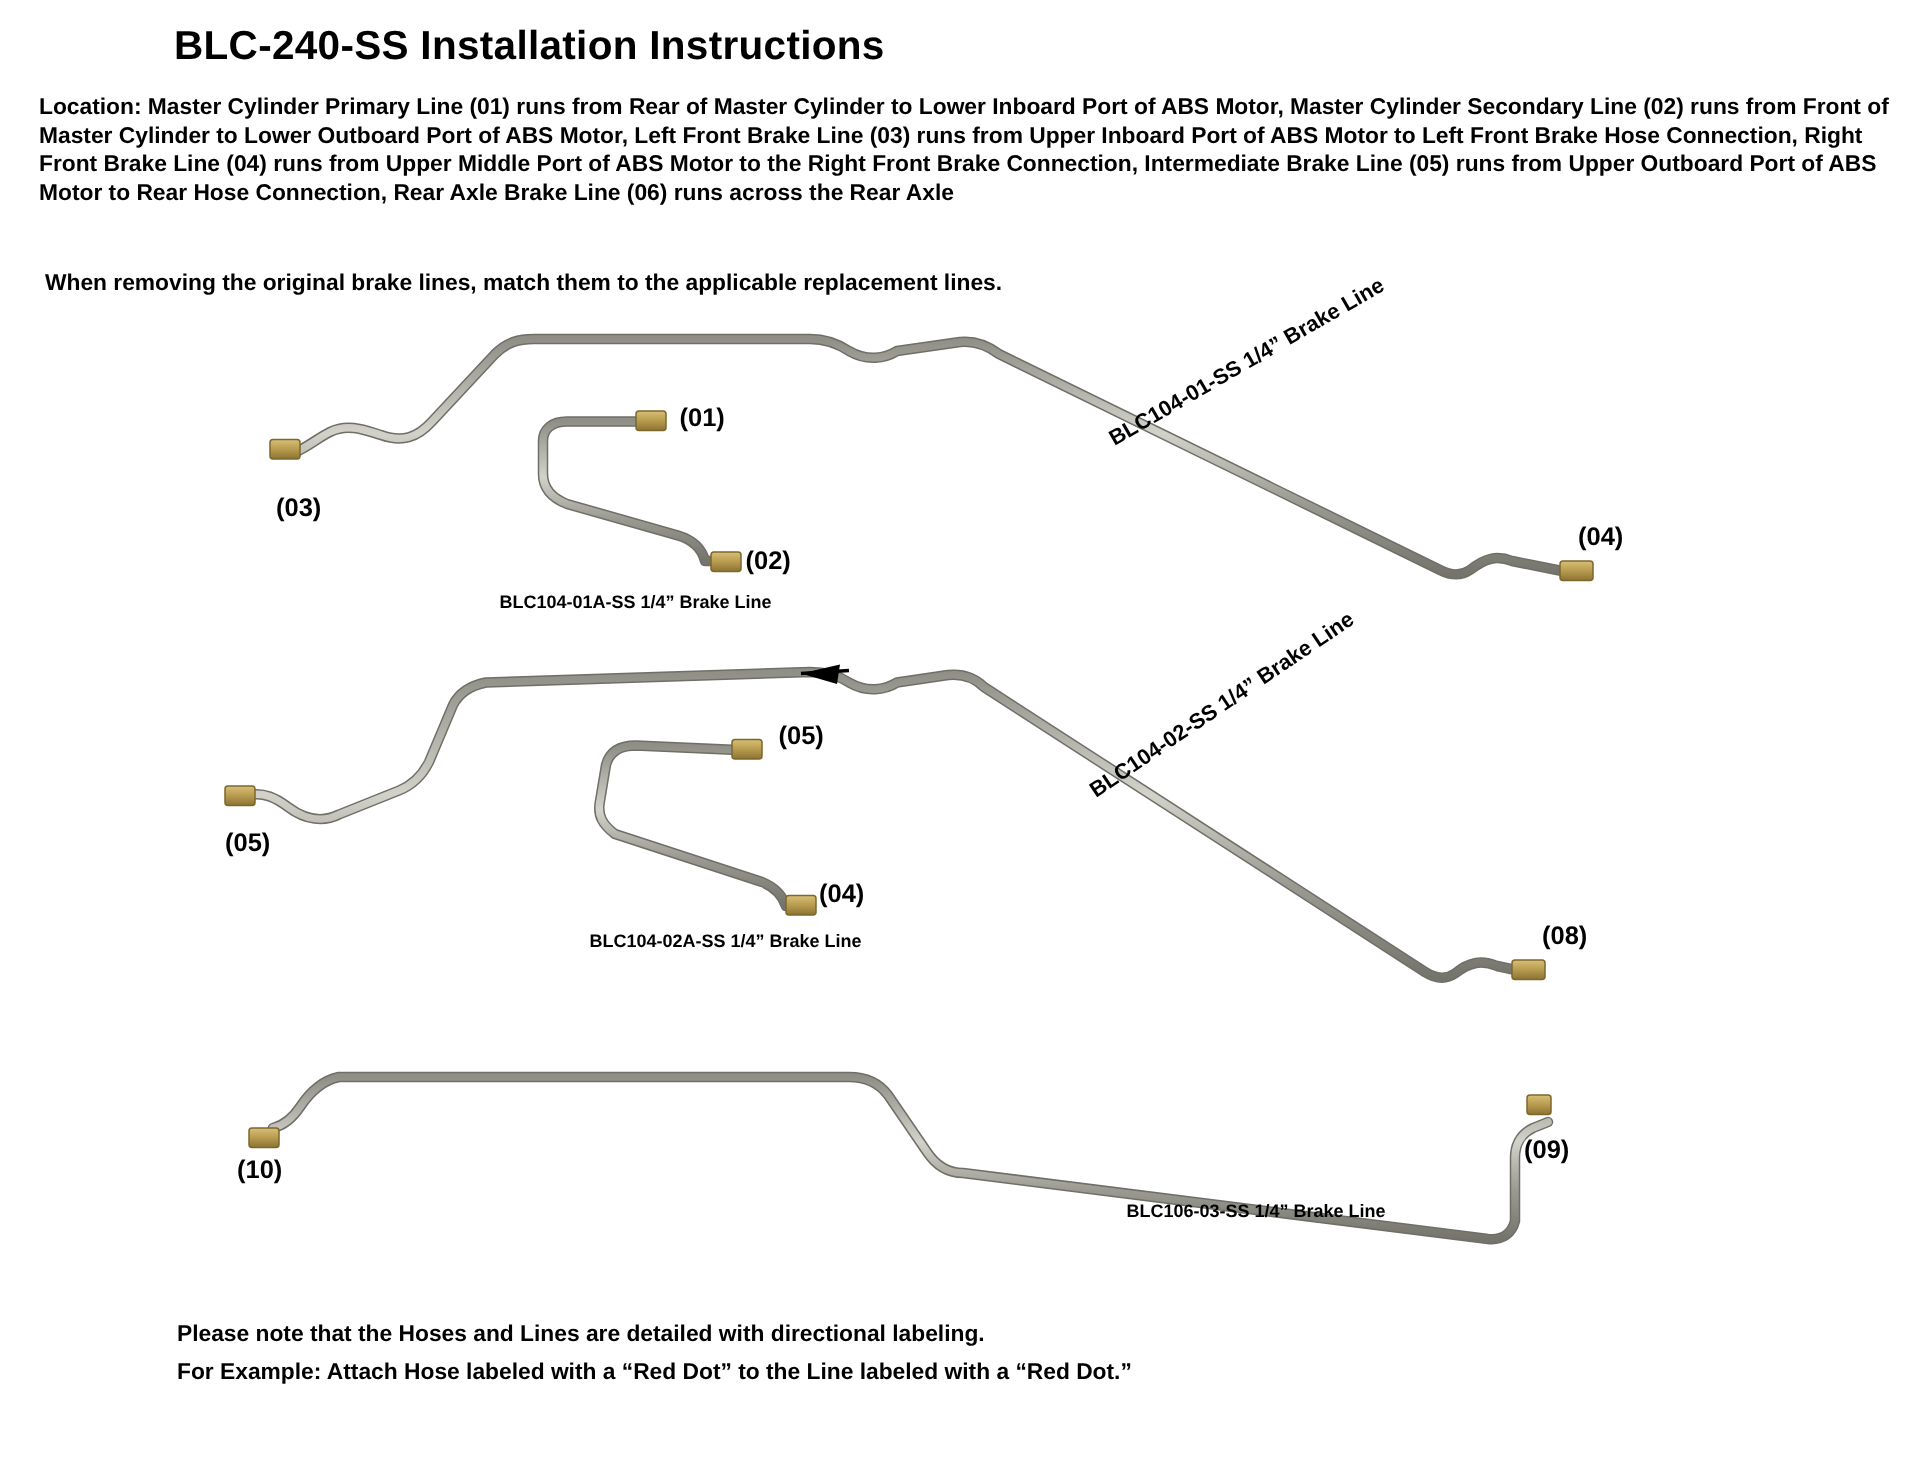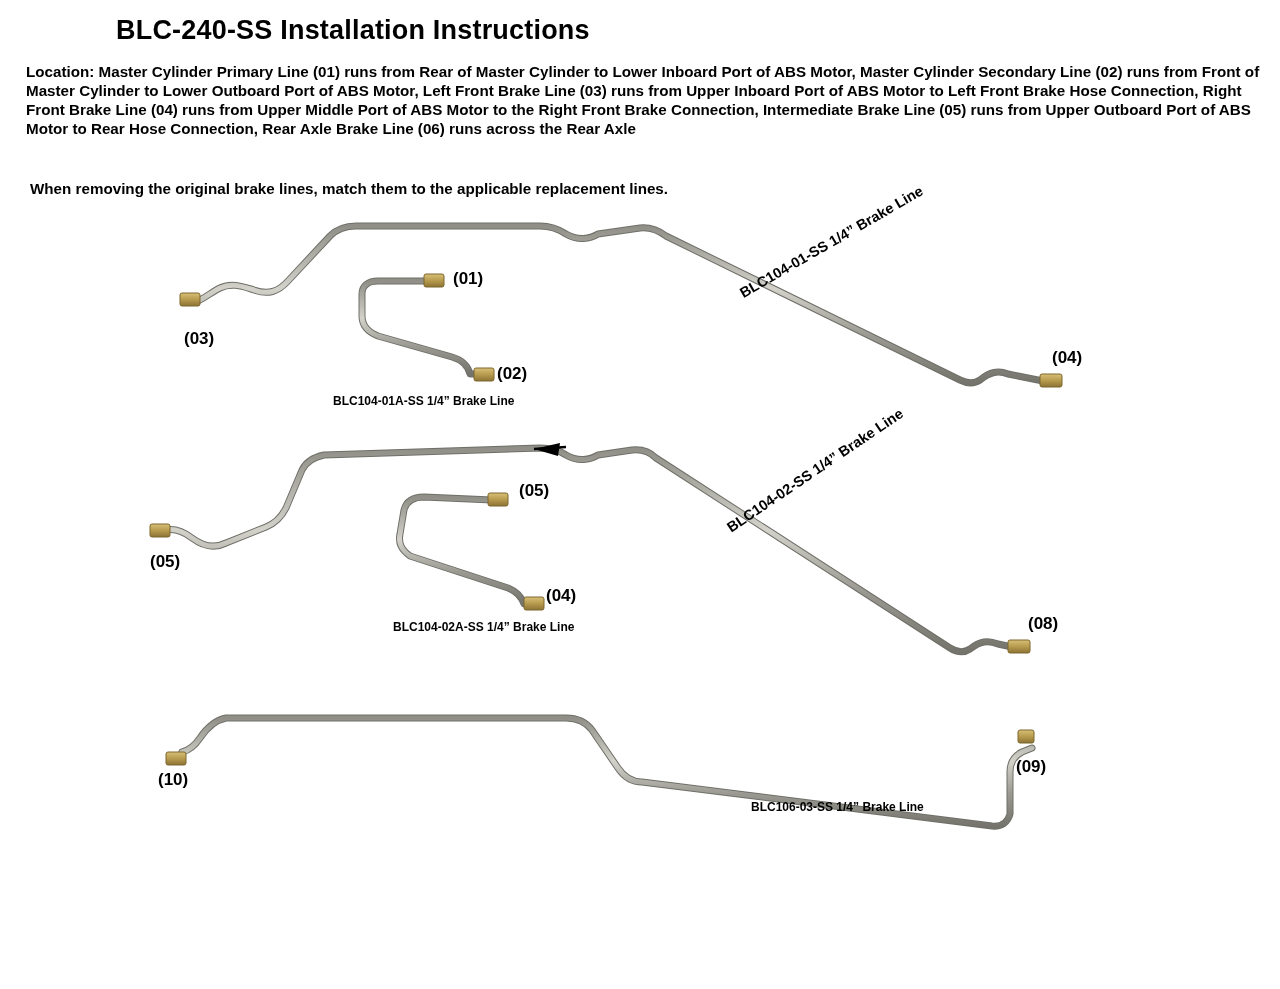--- a/index.html
+++ b/index.html
@@ -184,14 +184,18 @@
   <div class="label" style="left:1016px; top:757px;">(09)</div>
   <div class="label" style="left:158px; top:770px;">(10)</div>
 
   <div class="part-label" style="left:333px; top:394px;">BLC104-01A-SS 1/4” Brake Line</div>
   <div class="part-label" style="left:393px; top:620px;">BLC104-02A-SS 1/4” Brake Line</div>
   <div class="part-label" style="left:751px; top:800px;">BLC106-03-SS 1/4” Brake Line</div>
 
   <div class="rot-label" style="left:737px; top:287px; transform: rotate(-30deg);">BLC104-01-SS 1/4” Brake Line</div>
   <div class="rot-label" style="left:724px; top:522px; transform: rotate(-34deg);">BLC104-02-SS 1/4” Brake Line</div>
 
+  <div class="footer">
+    <div>Please note that the Hoses and Lines are detailed with directional labeling.</div>
+    <div>For Example: Attach Hose labeled with a “Red Dot” to the Line labeled with a “Red Dot.”</div>
+  </div>
 
 </div>
 
 </body></html>

